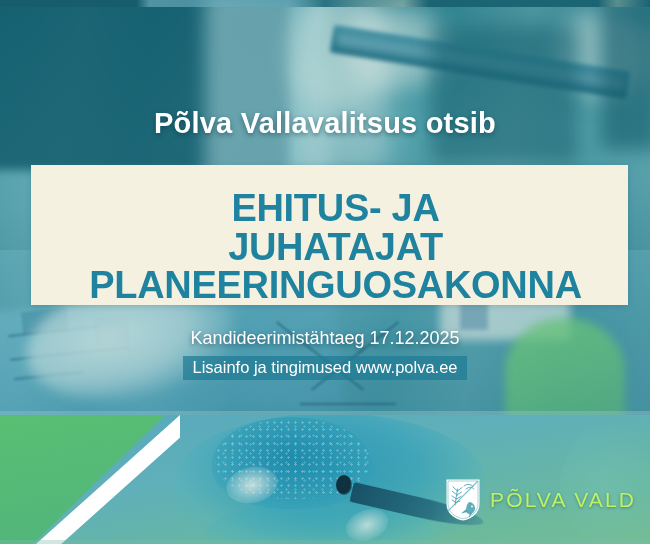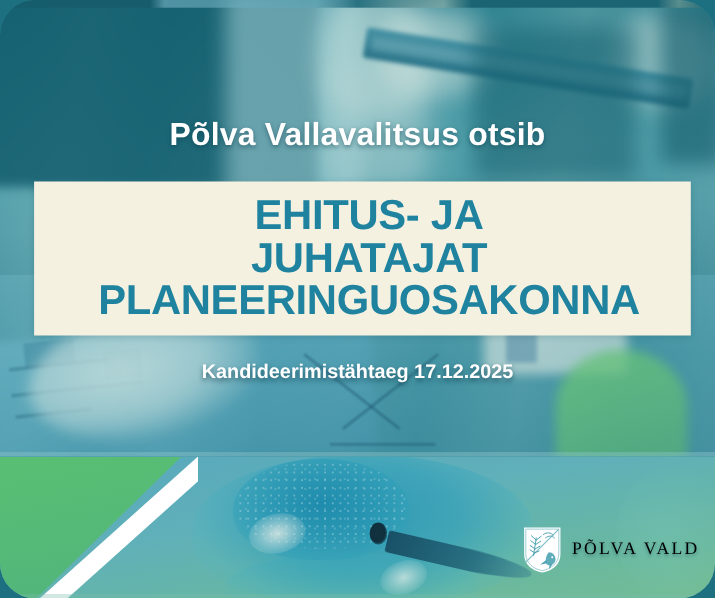--- a/index.html
+++ b/index.html
@@ -9,21 +9,20 @@
     background:#1d7080;
     overflow:hidden;
   }
 
   .poster {
     position:relative;
     width:650px;
     height:544px;
     overflow:hidden;
     background:#1d7080;
-    border-radius:32px;
   }
 
   
   .band-top {
     position:absolute; left:0; top:0; width:650px; height:415px;
     overflow:hidden;
     background:#1f7486;
   }
   .photo-top {
     position:absolute; inset:0;
@@ -124,41 +123,41 @@
     text-shadow:0 2px 5px rgba(10,60,75,.55);
     z-index:5;
   }
 
   
   .cream-box {
     position:absolute; left:31px; top:165px; width:597px; height:140px;
     background:#f5f1e1;
     z-index:5;
     display:flex;
-    align-items:center;
+    align-items:flex-end;
     justify-content:center;
     box-shadow:0 1px 6px rgba(10,60,75,.18);
     padding-left:12px;
   }
   .headline {
     text-align:center;
     color:#1f83a0;
     font-weight:bold;
     font-size:38px;
     line-height:1.02;
     letter-spacing:-.3px;
     padding:0 6px;
   }
 
   
   .deadline {
     position:absolute; left:0; top:328px; width:650px;
     text-align:center;
     font-size:18px;
-    font-weight:bold;
+    font-weight:normal;
     color:#ffffff;
     text-shadow:0 2px 5px rgba(8,55,70,.6);
     z-index:6;
   }
   .info-wrap {
     position:absolute; left:0; top:356px; width:650px;
     text-align:center;
     z-index:6;
   }
   .info-line {
@@ -246,23 +245,23 @@
   }
 
   
   .logo {
     position:absolute; right:14px; top:478px;
     display:flex; align-items:center; gap:9px;
     z-index:8;
   }
   .shield { width:36px; height:44px; display:block; }
   .logo-text {
-    color:#000000;
-    font-family:Liberation Serif, serif;
-    font-size:16px;
+    color:#bef264;
+    font-family:Liberation Sans, sans-serif;
+    font-size:21px;
     letter-spacing:2.1px;
     text-shadow:0 1px 3px rgba(10,60,75,.45);
     white-space:nowrap;
   }
 
   
   .edge-top {
     position:absolute; left:0; top:0; width:650px; height:7px;
     background:linear-gradient(90deg, rgba(22,92,108,.95) 0%, rgba(22,92,108,.95) 21%, rgba(120,180,195,.6) 23%, rgba(95,165,182,.6) 44%, rgba(30,105,122,.9) 50%, rgba(150,175,160,.45) 62%, rgba(25,98,114,.95) 66%, rgba(25,98,114,.95) 92%, rgba(150,170,150,.4) 95%, rgba(25,98,114,.95) 100%);
     z-index:7;
@@ -321,21 +320,21 @@
     <div class="headline">
       <div>EHITUS- JA</div>
       <div>JUHATAJAT</div>
       <div>PLANEERINGUOSAKONNA</div>
     </div>
   </div>
 
   <div class="deadline">Kandideerimistähtaeg  17.12.2025</div>
 
   <div class="info-wrap">
-    <br>
+    <div class="info-line">Lisainfo ja tingimused www.polva.ee</div><br>
   </div>
 
   <div class="band-bottom">
     <div class="kf-ghost"></div>
     <div class="kf-body"></div>
     <div class="kf-breast"></div>
     <div class="kf-head"></div>
     <div class="kf-speck"></div>
     <div class="kf-cheek"></div>
     <div class="kf-cheek2"></div>

